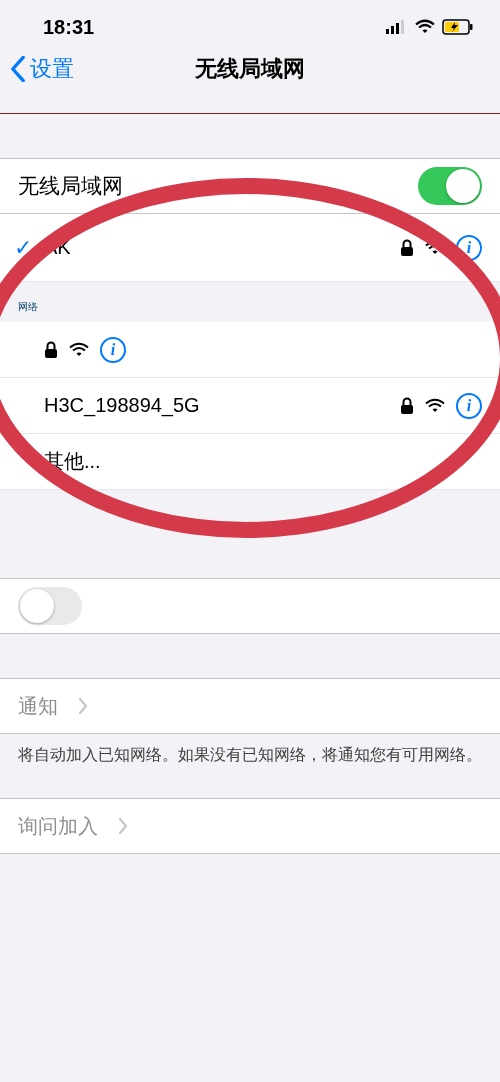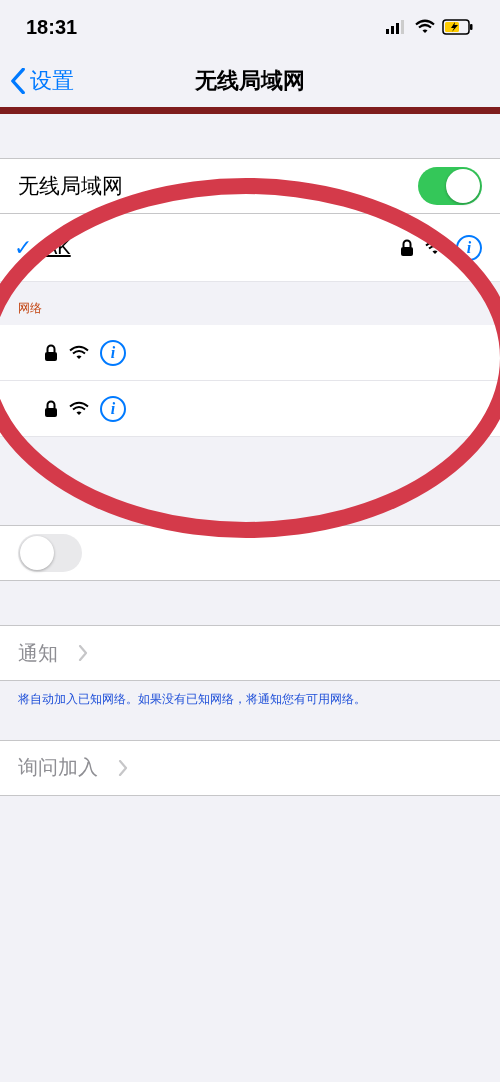--- a/index.html
+++ b/index.html
@@ -1,30 +1,30 @@
 <!DOCTYPE html>
 <html><head>
 <meta charset="utf-8">
 <style>
   * { box-sizing: border-box; margin: 0; padding: 0; }
   html, body { width: 500px; height: 1082px; font-family: -apple-system, "Helvetica Neue", Arial, sans-serif; background: #f2f2f7; color: #000; overflow: hidden; }
-  .status-bar { height: 54px; display: flex; align-items: center; justify-content: space-between; padding: 0 26px; font-size: 20px; font-weight: 600; }
+  .status-bar { height: 54px; display: flex; align-items: center; justify-content: space-between; padding: 0 26px; font-size: 20px; font-weight: 600; margin-left: 17px; }
   .status-right { display: flex; align-items: center; gap: 6px; }
-  .header { height: 60px; display: flex; align-items: center; position: relative; border-bottom: 7px solid #7f1d1d; }
+  .header { height: 60px; display: flex; align-items: flex-start; position: relative; border-bottom: 1px solid #7f1d1d; }
   .back { display: flex; align-items: center; color: #007aff; font-size: 22px; padding-left: 10px; gap: 4px; }
   .back-chevron { width: 16px; height: 26px; }
   .title { position: absolute; left: 50%; transform: translateX(-50%); font-size: 22px; font-weight: 600; }
   .group-spacer { height: 44px; }
   .group-spacer.small { height: 22px; }
   .row { background: #fff; min-height: 56px; display: flex; align-items: center; padding: 0 18px; border-top: 1px solid #c6c6c8; border-bottom: 1px solid #c6c6c8; position: relative; }
   .row .label { font-size: 21px; flex: 1; }
   .row .value  { font-size: 20px; color: #8e8e93; margin-right: 20px; }
   .row .chev   { color: #c6c6c8; }
-  .section-label { font-size: 12px; color: #c2410c; padding: 18px 18px 8px; font-family: Liberation Serif, serif; }
-  .footer-note  { font-size: 12px; color: #1d4ed8; padding: 10px 18px; line-height: 1.4; }
+  .section-label { font-size: 10px; color: #0c4a6e; padding: 18px 18px 8px; font-family: Liberation Serif, serif; }
+  .footer-note  { font-size: 16px; color: #404040; padding: 10px 18px; line-height: 1.4; }
   .net-row { background:#fff; min-height:56px; display:flex; align-items:center; padding: 0 18px 0 44px; border-bottom:1px solid #e5e5ea; position:relative; }
   .net-row:first-child { border-top:1px solid #c6c6c8; }
   .net-row:last-child  { border-bottom:1px solid #c6c6c8; }
   .net-row .label { font-size: 20px; flex:1; }
   .net-row .tail  { display:flex; align-items:center; gap:10px; }
   .check { position:absolute; left:14px; color:#007aff; font-size:22px; }
   .info-icon { width:26px; height:26px; border:2px solid #007aff; border-radius:50%; display:flex; align-items:center; justify-content:center; color:#007aff; font-family: Georgia, serif; font-style: italic; font-size:16px; font-weight:600; }
   .switch { width:64px; height:38px; border-radius:19px; position:relative; }
   .switch.on  { background:#34c759; }
   .switch.off { background:#e9e9eb; }
@@ -79,21 +79,21 @@
 
   <div class="row">
     <span class="label">无线局域网</span>
     <div class="switch on">
         <div class="knob"></div>
       </div>
   </div>
 
   <div class="net-row" style="min-height:68px;">
     <span class="check">✓</span>
-    <div style="flex:1;text-decoration:underline;">
+    <div style="flex:1;">
       <div class="label">AK</div>
     </div>
     <div class="tail">
       <svg width="14" height="18" viewBox="0 0 14 18">
           <rect x="1" y="8" width="12" height="9" rx="2" fill="#000"></rect>
           <path d="M3.5 8 V5 a3.5 3.5 0 0 1 7 0 V8" stroke="#000" stroke-width="2" fill="none"></path>
         </svg>
       <svg width="22" height="16" viewBox="0 0 22 16">
           <path d="M11 14 L8.5 11.5 Q11 9.5 13.5 11.5 Z" fill="#000"></path>
           <path d="M5 8.5 Q11 3.5 17 8.5" stroke="#000" stroke-width="2" fill="none"></path>
@@ -113,32 +113,36 @@
         </svg>
       <svg width="22" height="16" viewBox="0 0 22 16">
           <path d="M11 14 L8.5 11.5 Q11 9.5 13.5 11.5 Z" fill="#000"></path>
           <path d="M5 8.5 Q11 3.5 17 8.5" stroke="#000" stroke-width="2" fill="none"></path>
           <path d="M2 5.5 Q11 -2 20 5.5" stroke="#000" stroke-width="2" fill="none"></path>
         </svg>
       <div class="info-icon">i</div>
     </div>
   </div>
   <div class="net-row">
+    <span class="label">H3C_198894_5G</span>
     <div class="tail">
       <svg width="14" height="18" viewBox="0 0 14 18">
           <rect x="1" y="8" width="12" height="9" rx="2" fill="#000"></rect>
           <path d="M3.5 8 V5 a3.5 3.5 0 0 1 7 0 V8" stroke="#000" stroke-width="2" fill="none"></path>
         </svg>
       <svg width="22" height="16" viewBox="0 0 22 16">
           <path d="M11 14 L8.5 11.5 Q11 9.5 13.5 11.5 Z" fill="#000"></path>
           <path d="M5 8.5 Q11 3.5 17 8.5" stroke="#000" stroke-width="2" fill="none"></path>
           <path d="M2 5.5 Q11 -2 20 5.5" stroke="#000" stroke-width="2" fill="none"></path>
         </svg>
       <div class="info-icon">i</div>
     </div>
+  </div>
+  <div class="net-row">
+    <span class="label">其他...</span>
   </div>
 
   <div class="group-spacer"></div>
 
 
   <div class="group-spacer"></div>
 
   <div class="row">
     <div class="switch off">
         <div class="knob"></div>

